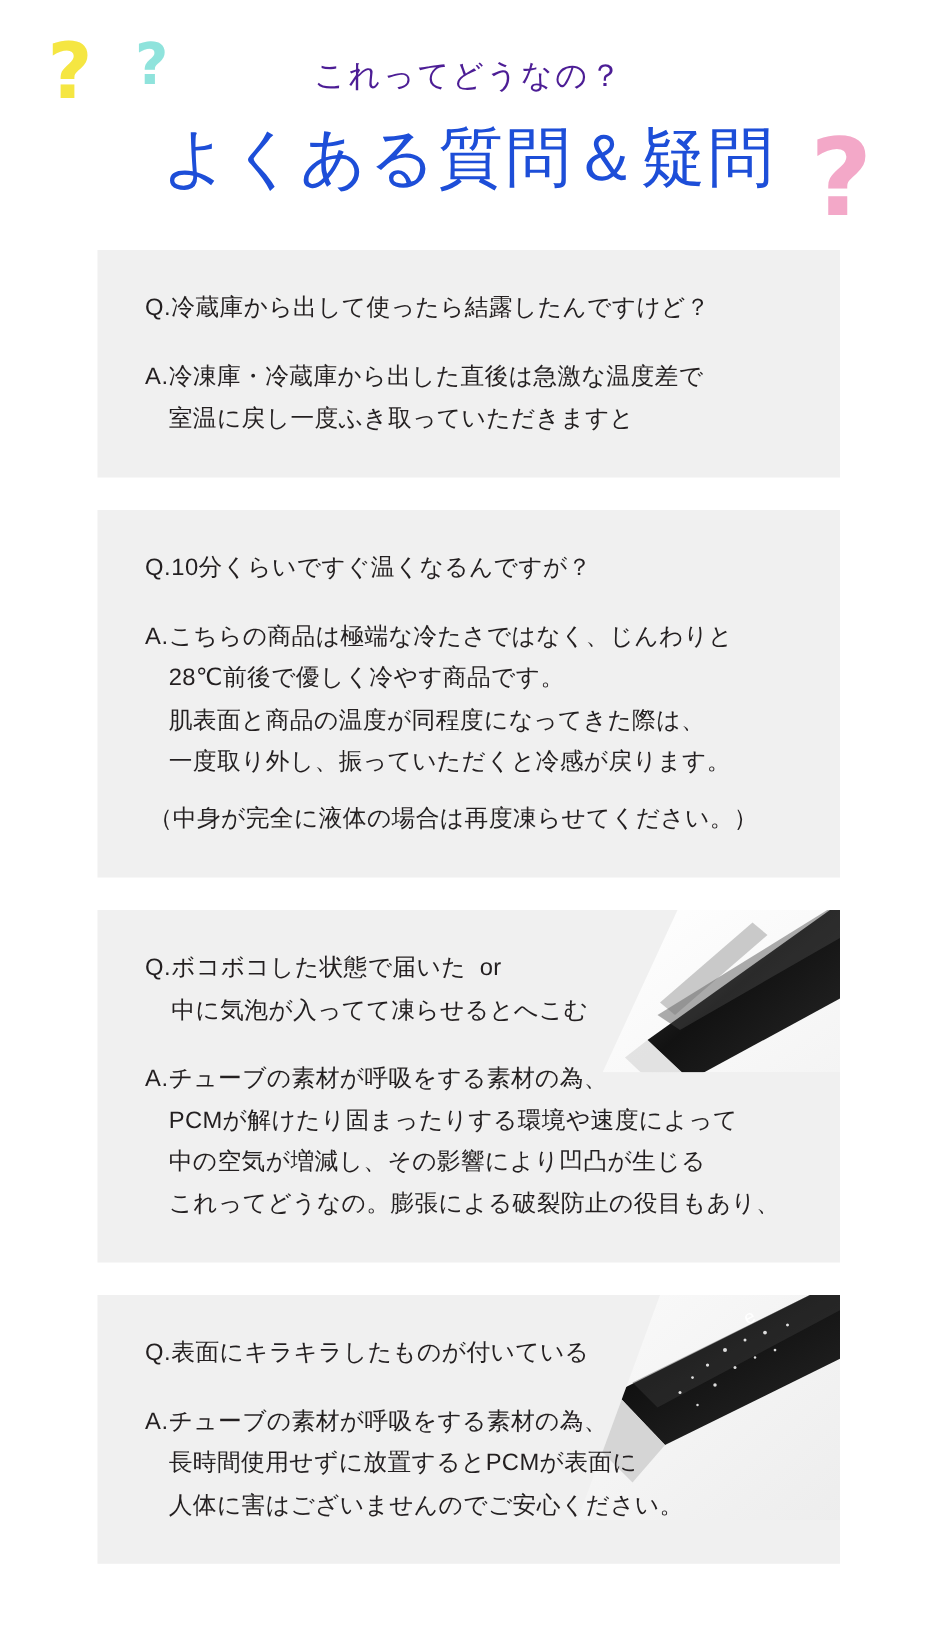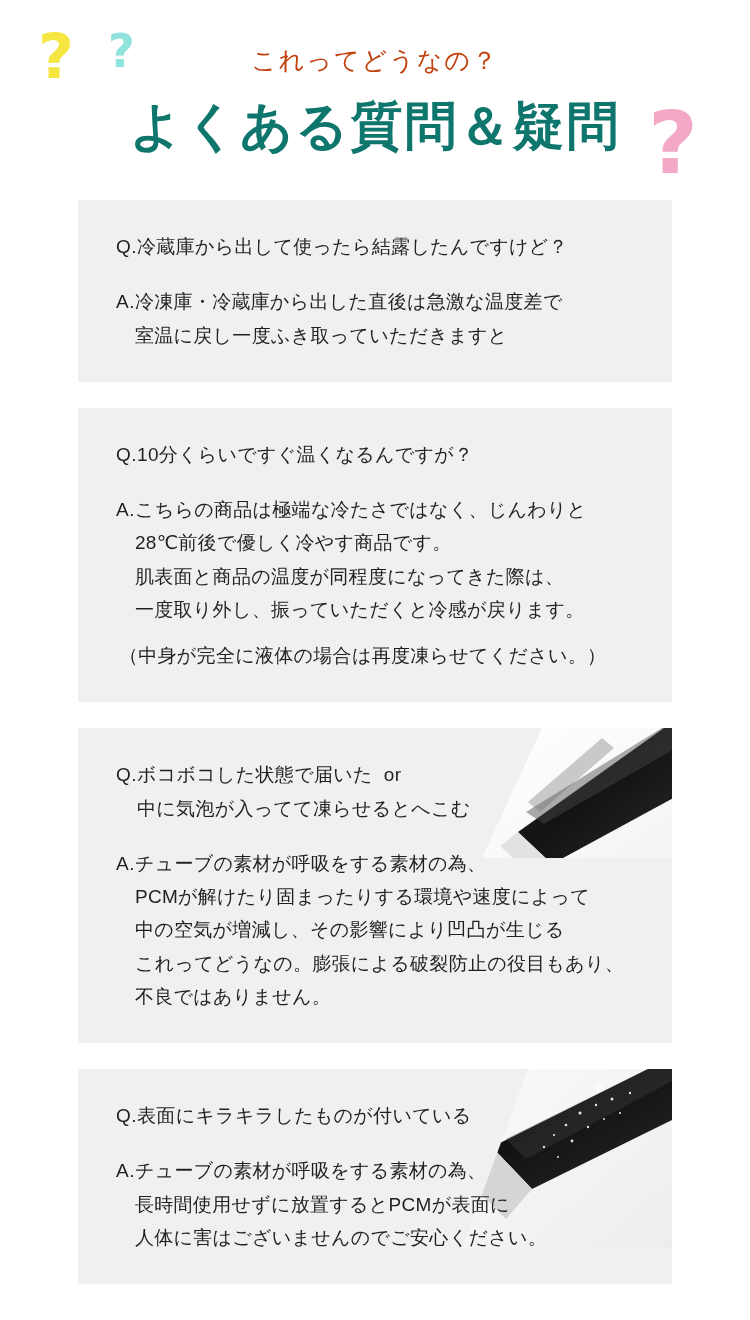--- a/index.html
+++ b/index.html
@@ -48,32 +48,32 @@
     color: #f3a8c8;
   }
   .header-sub {
     position: absolute;
     left: 0;
     right: 0;
     top: 44px;
     text-align: center;
     font-size: 25px;
     letter-spacing: 2px;
-    color: #c2410c;
+    color: #4c1d95;
   }
   .header-title {
     position: absolute;
     left: 0;
     right: 0;
     top: 92px;
     text-align: center;
     font-size: 52px;
-    font-weight: bold;
+    font-weight: normal;
     letter-spacing: 2px;
-    color: #0f766e;
+    color: #1d4ed8;
   }
 
   
   .faq-list {
     padding: 0 78px;
   }
   .faq-card {
     position: relative;
     background: #f0f0f0;
     margin-bottom: 26px;
@@ -196,21 +196,20 @@
         <span class="line">中に気泡が入ってて凍らせるとへこむ</span>
       </span>
     </div>
     <div class="qa-row">
       <span class="qa-label">A.</span>
       <span class="qa-text">
         <span class="line">チューブの素材が呼吸をする素材の為、</span>
         <span class="line">PCMが解けたり固まったりする環境や速度によって</span>
         <span class="line">中の空気が増減し、その影響により凹凸が生じる</span>
         <span class="line">これってどうなの。膨張による破裂防止の役目もあり、</span>
-        <span class="line">不良ではありません。</span>
       </span>
     </div>
   </div>
 
   <div class="faq-card">
     <div class="photo-corner tall">
       <svg width="210" height="180" viewBox="0 0 210 180">
         <defs>
           <clipPath id="clip4">
             <polygon points="66,0 210,0 210,180 0,180"></polygon>

